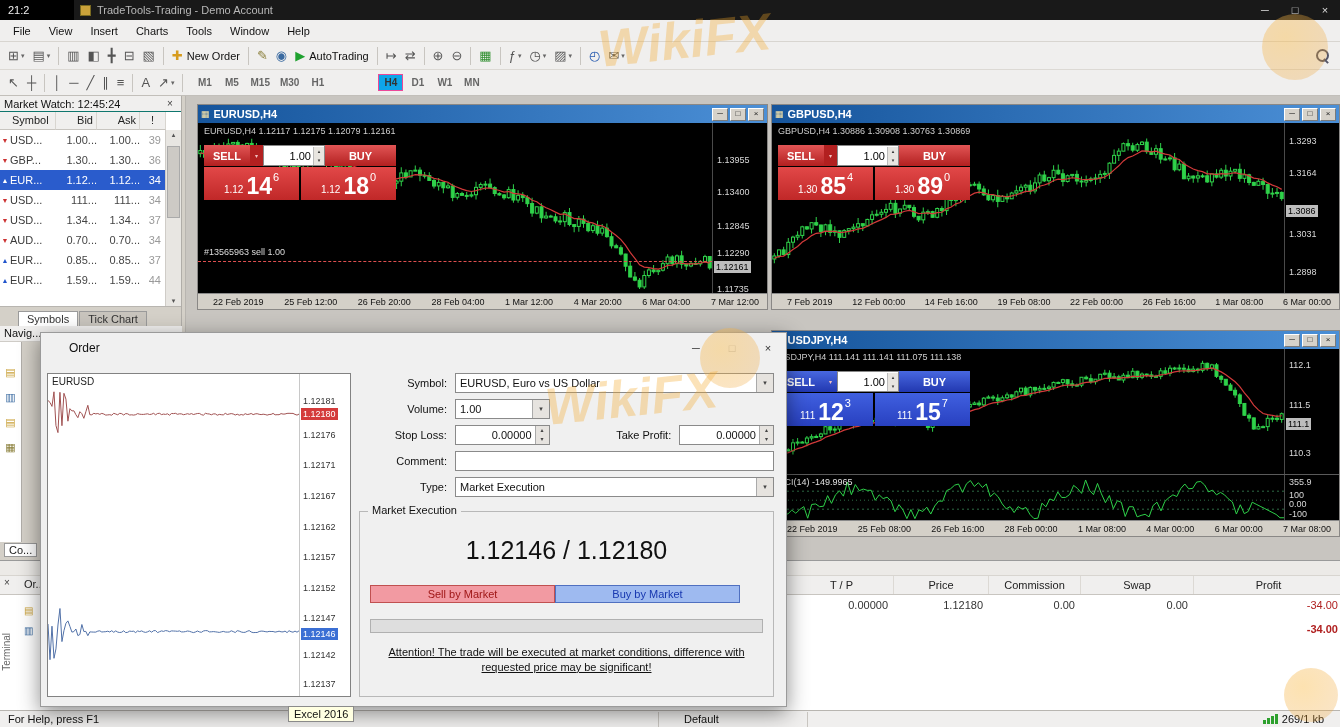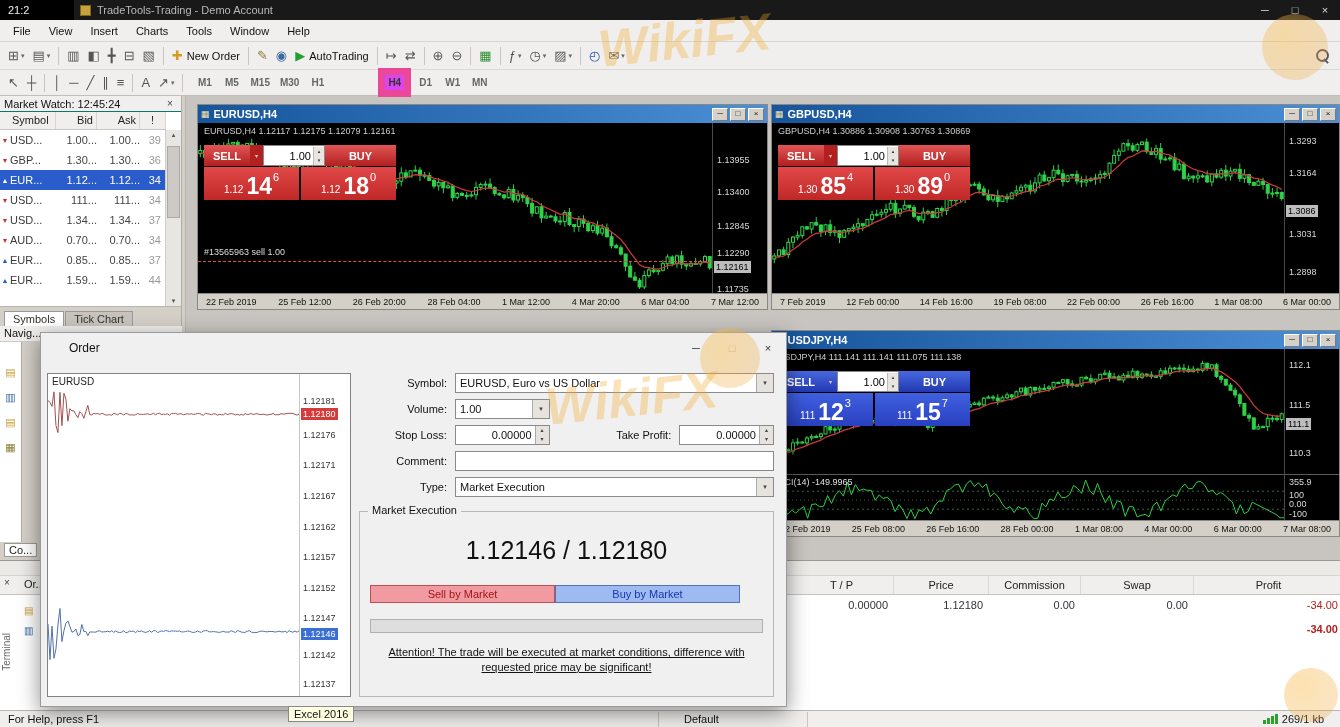--- a/index.html
+++ b/index.html
@@ -25,21 +25,21 @@
   .t2 { top:70px; height:26px; border-bottom:1px solid #c2bfba; }
   .tbtn { display:flex; align-items:center; padding:2px 3px; margin:0 1px; color:#555; }
   .tglyph { font-size:13px; line-height:16px; }
   .tlabel { font-size:11px; color:#111; margin-left:4px; }
   .tcaret { font-size:7px; color:#666; margin-left:2px; }
   .tsep { width:1px; height:18px; background:#c8c5c0; margin:0 4px; }
   .tgroup { display:flex; align-items:center; }
   .tfgroup { display:flex; align-items:center; margin-left:4px; }
   .tfbtn { min-width:25px; text-align:center; font-size:10px; font-weight:bold; color:#666;
     padding:2px 3px; margin:0 1px; border:1px solid transparent; }
-  .tfbtn.on { background:#d946ef; border:7px solid #ec4899; color:#333;margin-left:47px; }
+  .tfbtn.on { background:#0ea5e9; border:1px solid #ec4899; color:#333;margin-left:47px; }
   .searchicon { position:absolute; right:10px; top:49px; width:14px; height:14px; z-index:11; }
   .searchicon::before { content:""; position:absolute; left:0; top:0; width:9px; height:9px;
     border:2px solid #556; border-radius:50%; }
   .searchicon::after { content:""; position:absolute; left:9px; top:9px; width:2px; height:6px;
     background:#556; transform:rotate(-45deg); }
 
   
   .mdi { position:absolute; left:186px; top:96px; width:1154px; height:614px; background:#c8c5c0; z-index:1; }
   .vsplit { position:absolute; left:182px; top:96px; width:4px; height:614px; background:#d4d0c8;
     border-right:1px solid #b8b5b0; z-index:2; }
@@ -66,21 +66,21 @@
   .mwb { width:41px; text-align:right; color:#444; }
   .mwa { width:43px; text-align:right; color:#444; }
   .mwx { width:24px; text-align:right; color:#999; padding-right:3px; }
   .mwr.sel { background:#2a5ccc; }
   .mwr.sel span { color:#fff !important; }
   .mwscroll { position:absolute; right:0; top:18px; bottom:0; width:16px; background:#e8e6e2;
     border-left:1px solid #cfccc7; font-size:7px; color:#555; }
   .sarr { position:absolute; left:0; width:100%; text-align:center; }
   .sarr.sup2 { top:1px; } .sarr.sdown { bottom:1px; }
   .sthumb { position:absolute; top:16px; left:1px; right:1px; height:72px; background:#cdcac5; border:1px solid #aaa; }
-  .mwtabs { height:20px; background:#d4d0c8; display:flex; align-items:flex-end; padding-left:4px;
+  .mwtabs { height:20px; background:#d4d0c8; display:flex; align-items:flex-end; padding-left:18px;
     border-top:1px solid #b8b5b0; }
   .mwtab { padding:1px 8px; color:#333; background:#c8c4bd; border:1px solid #9a9a9a; border-bottom:none; margin-right:1px; }
   .mwtab.on { background:#fff; }
 
   
   .navheader { position:absolute; left:0; top:326px; width:182px; height:16px; background:#f0efee;
     border-bottom:1px solid #cfccc7; padding:1px 4px; color:#111; z-index:3; }
   .navstrip { position:absolute; left:0; top:342px; width:22px; height:200px; background:#fff;
     border-right:1px solid #b0ada8; z-index:3; display:flex; flex-direction:column; align-items:center;
     padding-top:24px; gap:12px; }
@@ -100,21 +100,21 @@
     margin-left:2px; color:#222; }
   .cbody { flex:1; display:flex; background:#000; min-height:0; }
   .cplot { flex:1; position:relative; overflow:hidden; }
   .cplot svg { position:absolute; left:0; top:0; width:100%; height:100%; }
   .cinfo { position:absolute; left:6px; top:3px; color:#cfcfcf; font-size:9px; z-index:4; }
   .cscale { width:55px; position:relative; border-left:1px solid #4a4a4a; background:#000; }
   .plab { position:absolute; left:4px; font-size:9px; color:#d8d8d8; line-height:12px; white-space:nowrap; }
   .plab.cur { background:#bdbdbd; color:#000; padding:0 2px; left:1px; }
   .caxis { height:16px; background:#d4d0c8; border-top:1px solid #8a8a8a; display:flex;
     justify-content:space-between; align-items:center; padding:0 8px; font-size:9px; color:#111; }
-  .dlab { white-space:nowrap; }
+  .dlab { white-space:nowrap;margin-left:7px; }
   .orderline { position:absolute; left:0; right:0; border-top:1px dashed #e05050; z-index:3; }
   .orderlabel { position:absolute; left:6px; color:#ddd; font-size:9px; z-index:3; }
   .ccipane { height:46px; display:flex; background:#000; border-top:1px solid #5a5a5a; }
   .ccibody { flex:1; position:relative; }
   .ccibody svg { position:absolute; left:0; top:0; width:100%; height:100%; }
   .ccilabel { position:absolute; left:6px; top:2px; color:#e0e0e0; font-size:9px; z-index:3; }
 
   
   .oneclick { position:absolute; left:6px; top:22px; width:192px; z-index:5; }
   .ocrow { display:flex; height:21px; }

